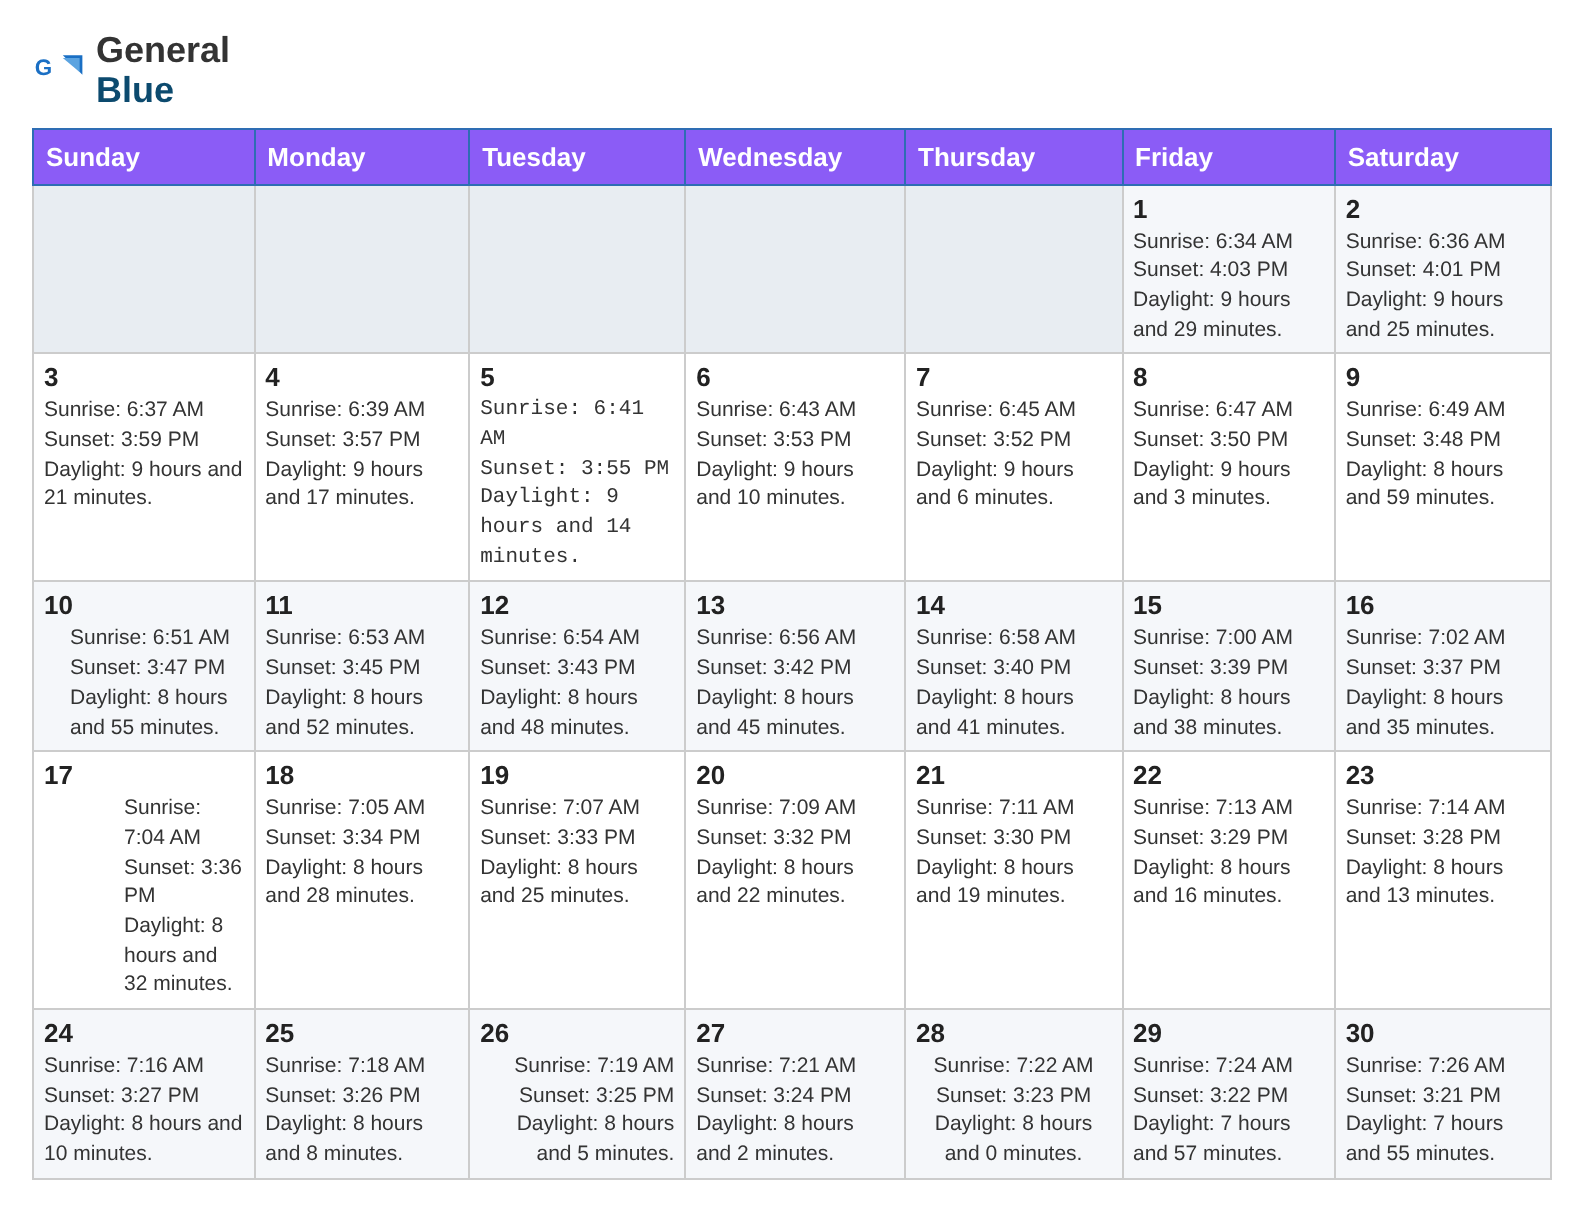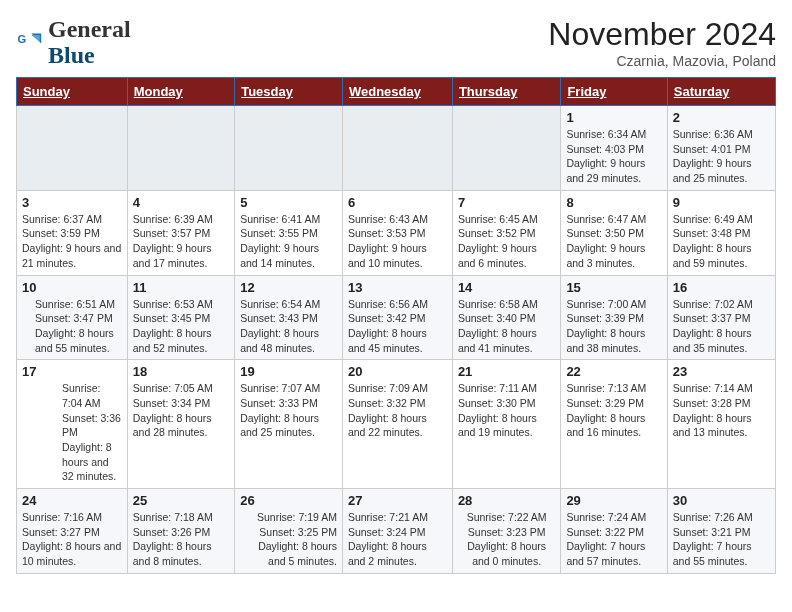--- a/index.html
+++ b/index.html
@@ -15,25 +15,24 @@
       justify-content: space-between;
       align-items: flex-start;
       margin-bottom: 8px;
     }
     .logo {
       display: flex;
       align-items: center;
       gap: 4px;
     }
     .logo-text {
-      font-size: 24px;
+      font-size: 18px;
       font-weight: bold;
       color: #333;
       line-height: 1.1;
-      font-family: Liberation Serif, serif;
     }
     .logo-text span {
       color: #0c4a6e;
     }
     .logo-icon {
       width: 28px;
       height: 28px;
     }
     .title-block {
       text-align: right;
@@ -46,28 +45,27 @@
     .subtitle {
       font-size: 14px;
       color: #555;
     }
     table {
       width: 100%;
       border-collapse: collapse;
       font-size: 11px;
     }
     thead tr th {
-      background: #7f1d1d;
+      background: #8b5cf6;
       color: #fff;
       text-align: left;
       padding: 6px 6px;
       font-size: 13px;
       font-weight: bold;
       border: 1px solid #2e6db4;
-      text-decoration: underline;
     }
     tbody tr td {
       border: 1px solid #ccc;
       vertical-align: top;
       padding: 4px 5px;
       height: 78px;
       width: 113px;
       background: #fff;
     }
     tbody tr:nth-child(odd) td {
@@ -96,24 +94,20 @@
   <div class="logo">
     <svg class="logo-icon" viewBox="0 0 40 40" xmlns="http://www.w3.org/2000/svg">
       <text x="2" y="22" font-size="16" font-weight="bold" fill="#1a6fc4">G</text>
       <polygon points="22,8 36,8 36,22" fill="#1a6fc4"></polygon>
       <polygon points="22,10 34,10 34,20" fill="#5ba3e0"></polygon>
     </svg>
     <div class="logo-text">
       General<br><span>Blue</span>
     </div>
   </div>
-  <div class="title-block">
-    <div class="month-title">November 2024</div>
-    <div class="subtitle">Czarnia, Mazovia, Poland</div>
-  </div>
 </div>
 
 <table>
   <thead>
     <tr id="weekday-header">
         <th>Sunday</th>
         <th>Monday</th>
         <th>Tuesday</th>
         <th>Wednesday</th>
         <th>Thursday</th>
@@ -149,21 +143,21 @@
 Daylight: 9 hours and 21 minutes.</div>
         </td>
         <td>
           <span class="day-num">4</span>
           <div class="day-info" style="white-space: pre-line;">Sunrise: 6:39 AM
 Sunset: 3:57 PM
 Daylight: 9 hours and 17 minutes.</div>
         </td>
         <td>
           <span class="day-num">5</span>
-          <div class="day-info" style="white-space: pre-line;">Sunrise: 6:41 AM
+          <div class="day-info" style="white-space: pre-line; font-family: Liberation Mono, monospace;">Sunrise: 6:41 AM
 Sunset: 3:55 PM
 Daylight: 9 hours and 14 minutes.</div>
         </td>
         <td>
           <span class="day-num">6</span>
           <div class="day-info" style="white-space: pre-line;">Sunrise: 6:43 AM
 Sunset: 3:53 PM
 Daylight: 9 hours and 10 minutes.</div>
         </td>
         <td>

